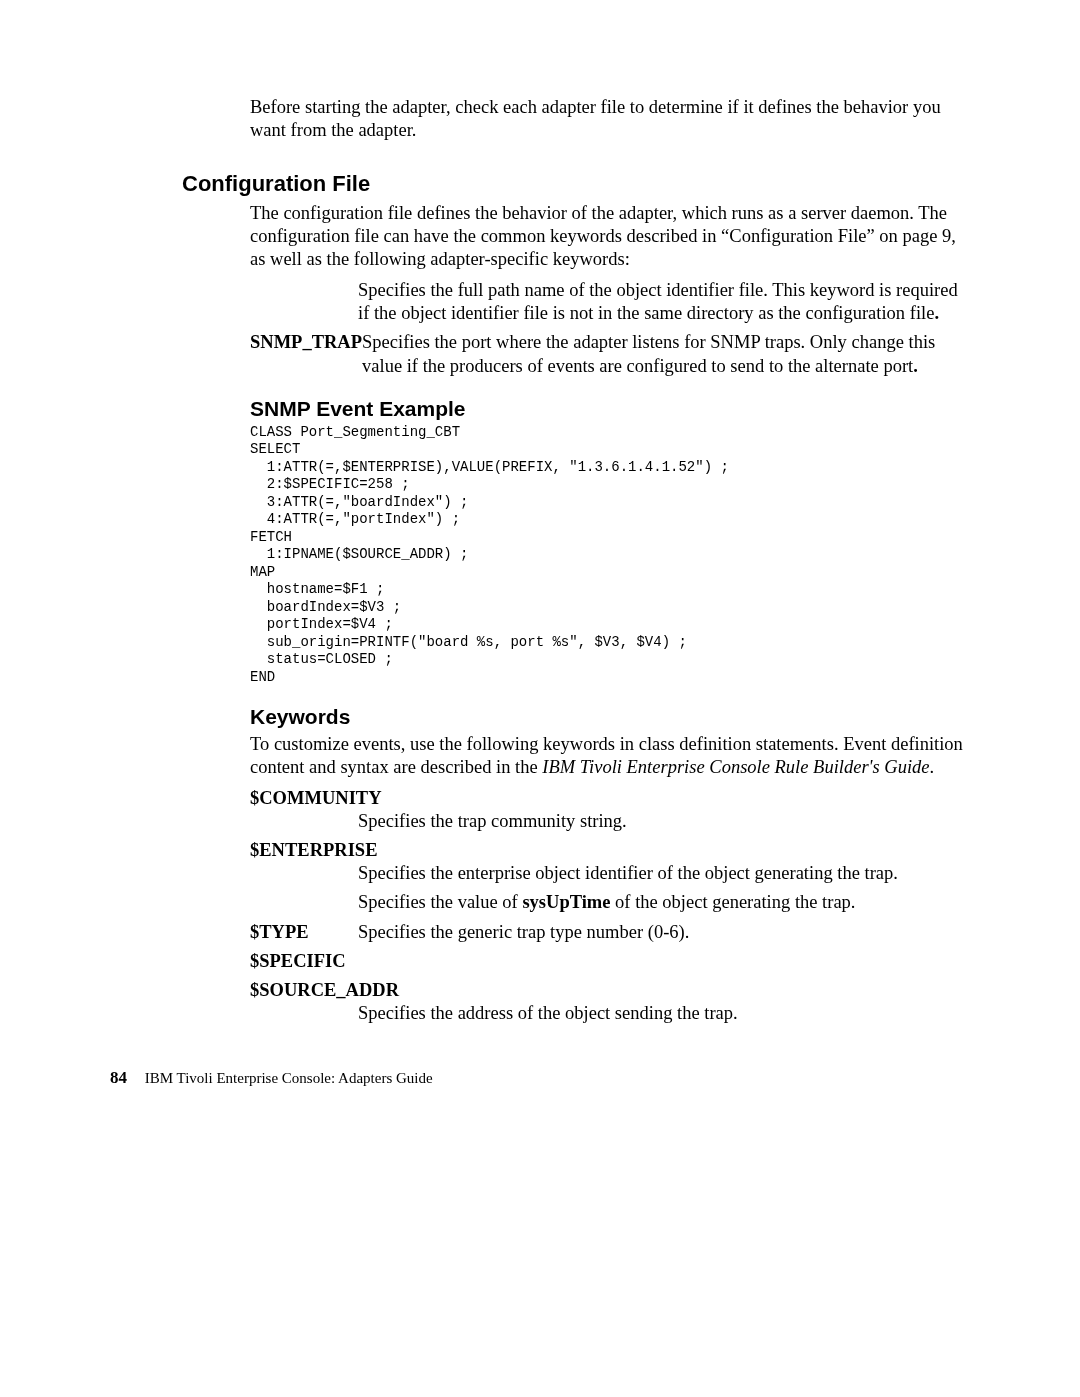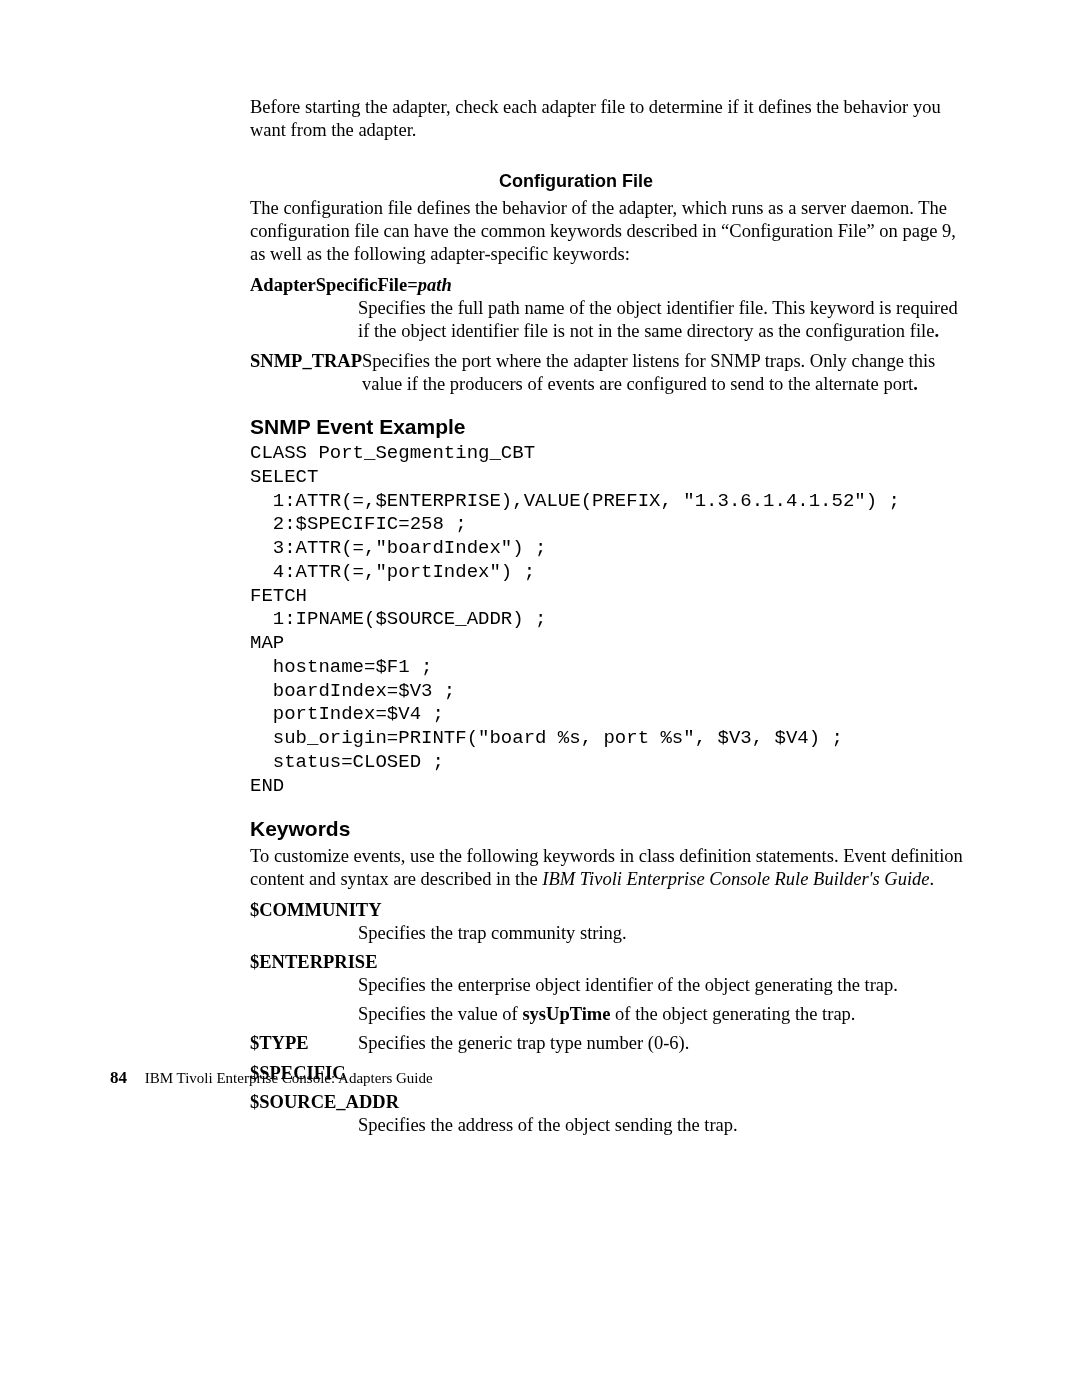--- a/index.html
+++ b/index.html
@@ -21,33 +21,32 @@
   }
   .body-indent {
     margin-left: 68px;
   }
   p {
     margin: 0 0 8px 0;
   }
   .h1 {
     font-family: Arial, Helvetica, sans-serif;
     font-weight: bold;
-    font-size: 18px;
+    font-size: 22px;
     margin: 28px 0 4px 0;
-    text-align: center;
   }
   .h2 {
     font-family: Arial, Helvetica, sans-serif;
     font-weight: bold;
     font-size: 21px;
     margin: 18px 0 2px 68px;
   }
   pre.code {
     font-family: "Courier New", Courier, monospace;
-    font-size: 19px;
+    font-size: 14px;
     line-height: 1.25;
     white-space: pre;
     margin: 2px 0 6px 68px;
   }
   .dl {
     margin-left: 68px;
   }
   .dl .row {
     display: flex;
     align-items: flex-start;
@@ -87,23 +86,20 @@
 <body>
 
 <div class="page">
 
   <p class="body-indent">Before starting the adapter, check each adapter file to determine if it defines the behavior you want from the adapter.</p>
 
   <div class="h1">Configuration File</div>
   <p class="body-indent">The configuration file defines the behavior of the adapter, which runs as a server daemon. The configuration file can have the common keywords described in “Configuration File” on page 9, as well as the following adapter-specific keywords:</p>
 
   <div class="dl">
-    <div class="stacked-term">
-      <span>AdapterSpecificFile=</span><span class="italic">path</span>
-    </div>
     <div class="stacked-def"><span>Specifies the full path name of the object identifier file. This keyword is required if the object identifier file is not in the same directory as the configuration file</span><span class="bold">.</span></div>
 
 
     <div class="row">
       <div class="term">SNMP_TRAP</div>
       <div class="def"><span>Specifies the port where the adapter listens for SNMP traps. Only change this value if the producers of events are configured to send to the alternate port</span><span class="bold">.</span></div>
     </div>
   </div>
 
 

